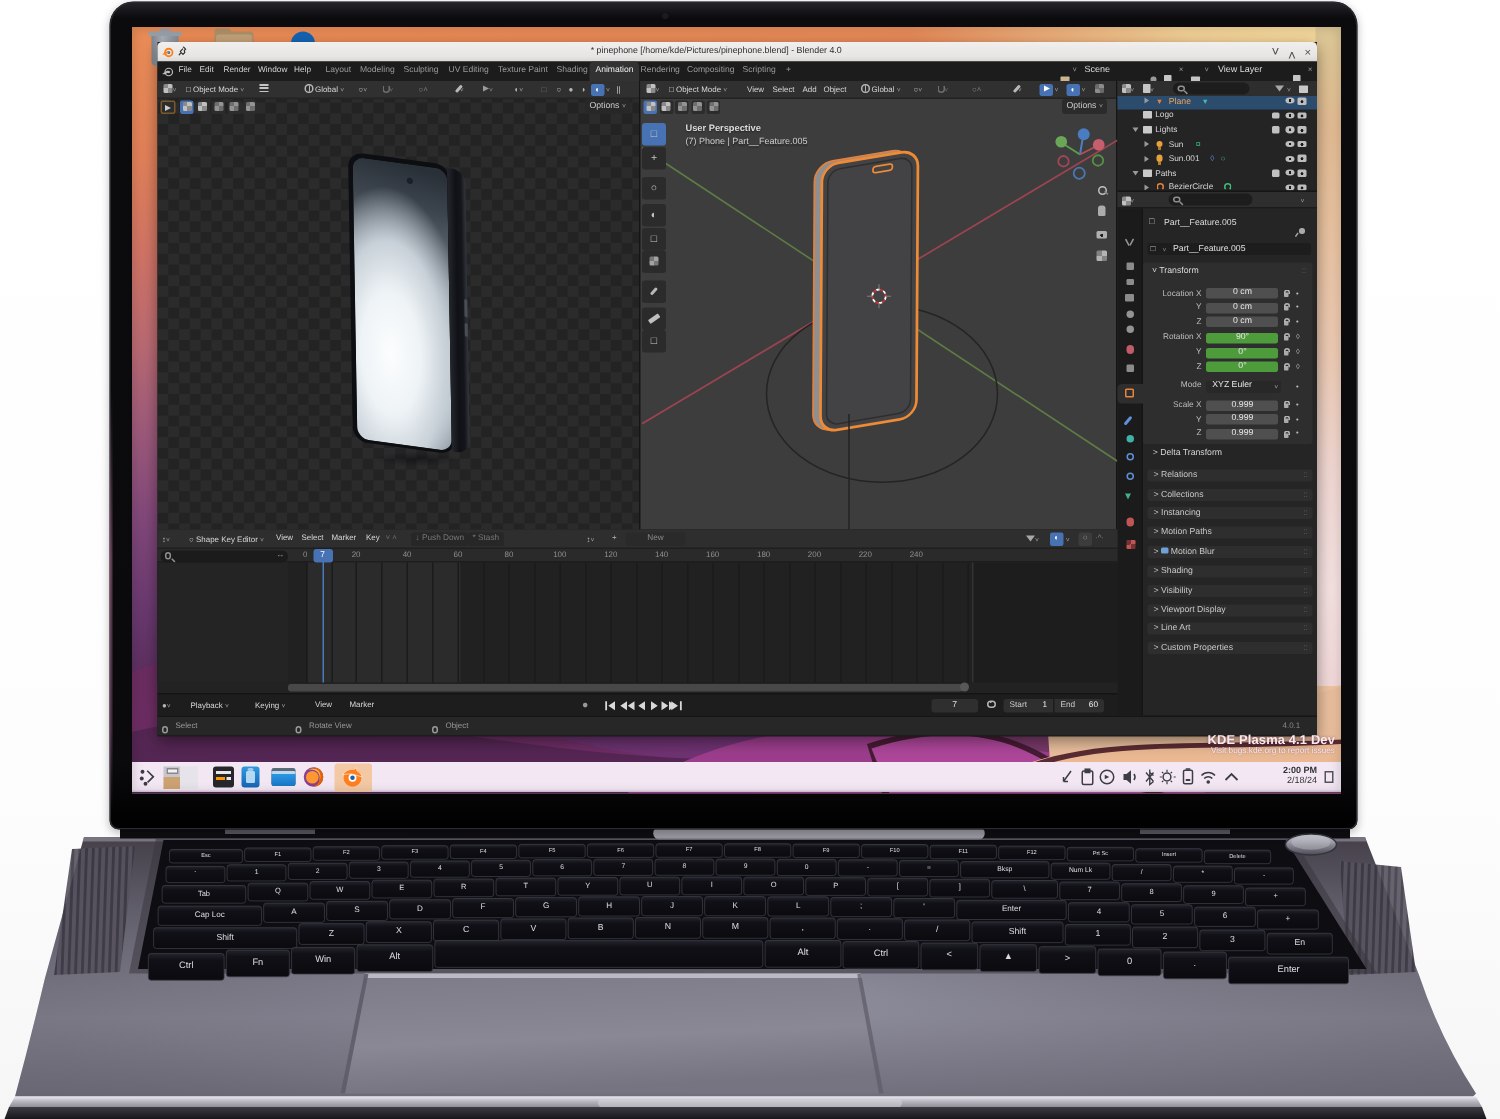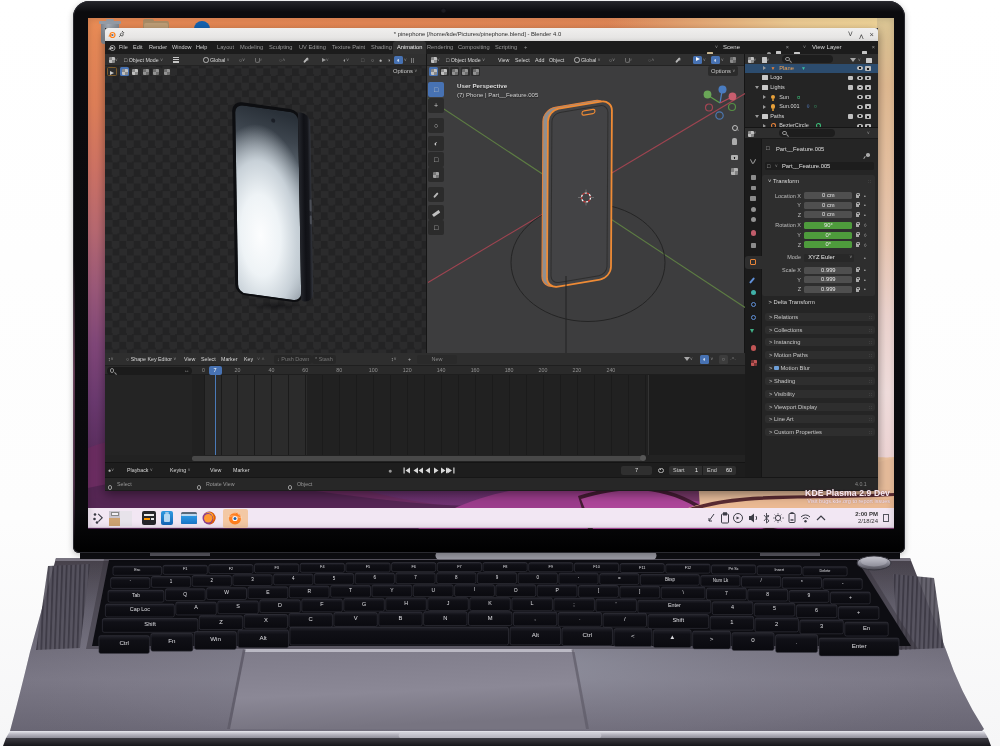--- a/index.html
+++ b/index.html
@@ -852,21 +852,21 @@
     <div id="sbar">
       <span class="hi" style="left:3px;top:3px;"><span class="mouseico"></span></span>
           <span class="hi" style="left:12px;line-height:13px;color:#999;">Select</span>
       <span class="hi" style="left:92px;top:3px;"><span class="mouseico"></span></span>
           <span class="hi" style="left:101px;line-height:13px;color:#999;">Rotate View</span>
       <span class="hi" style="left:183px;top:3px;"><span class="mouseico"></span></span>
           <span class="hi" style="left:192px;line-height:13px;color:#999;">Object</span>
       <span class="hi" style="left:750px;top:0.5px;line-height:10px;color:#8a8a8a;">4.0.1</span>
     </div>
   </div>
-  <div class="kdetext" style="right:4px;top:470px;font-size:8.6px;font-weight:bold;letter-spacing:0.1px;text-shadow:0 0 2px rgba(90,30,60,0.5);">KDE Plasma 2.9 Dev</div>
+  <div class="kdetext" style="right:4px;top:470px;font-size:8.6px;font-weight:bold;letter-spacing:0.1px;text-shadow:0 0 2px rgba(90,30,60,0.5);">KDE Plasma 4.1 Dev</div>
   <div class="kdetext" style="right:4px;top:480.5px;font-size:5.5px;text-shadow:0 0 1px rgba(90,30,60,0.5);">Visit bugs.kde.org to report issues</div>
   <div id="taskbar">
     <svg class="tbi" style="left:4px;" viewBox="0 0 14 14">
           <g fill="#3b3b45">
             <circle cx="3" cy="3.5" r="1.3"></circle>
             <circle cx="2.5" cy="8" r="1.3"></circle>
             <circle cx="5" cy="11.5" r="1.3"></circle>
             <path d="M6.5,2.5 L11,6.8 L6.8,11 L6,10.2 L9.4,6.8 L5.8,3.2 Z"></path>
           </g>
         </svg>

